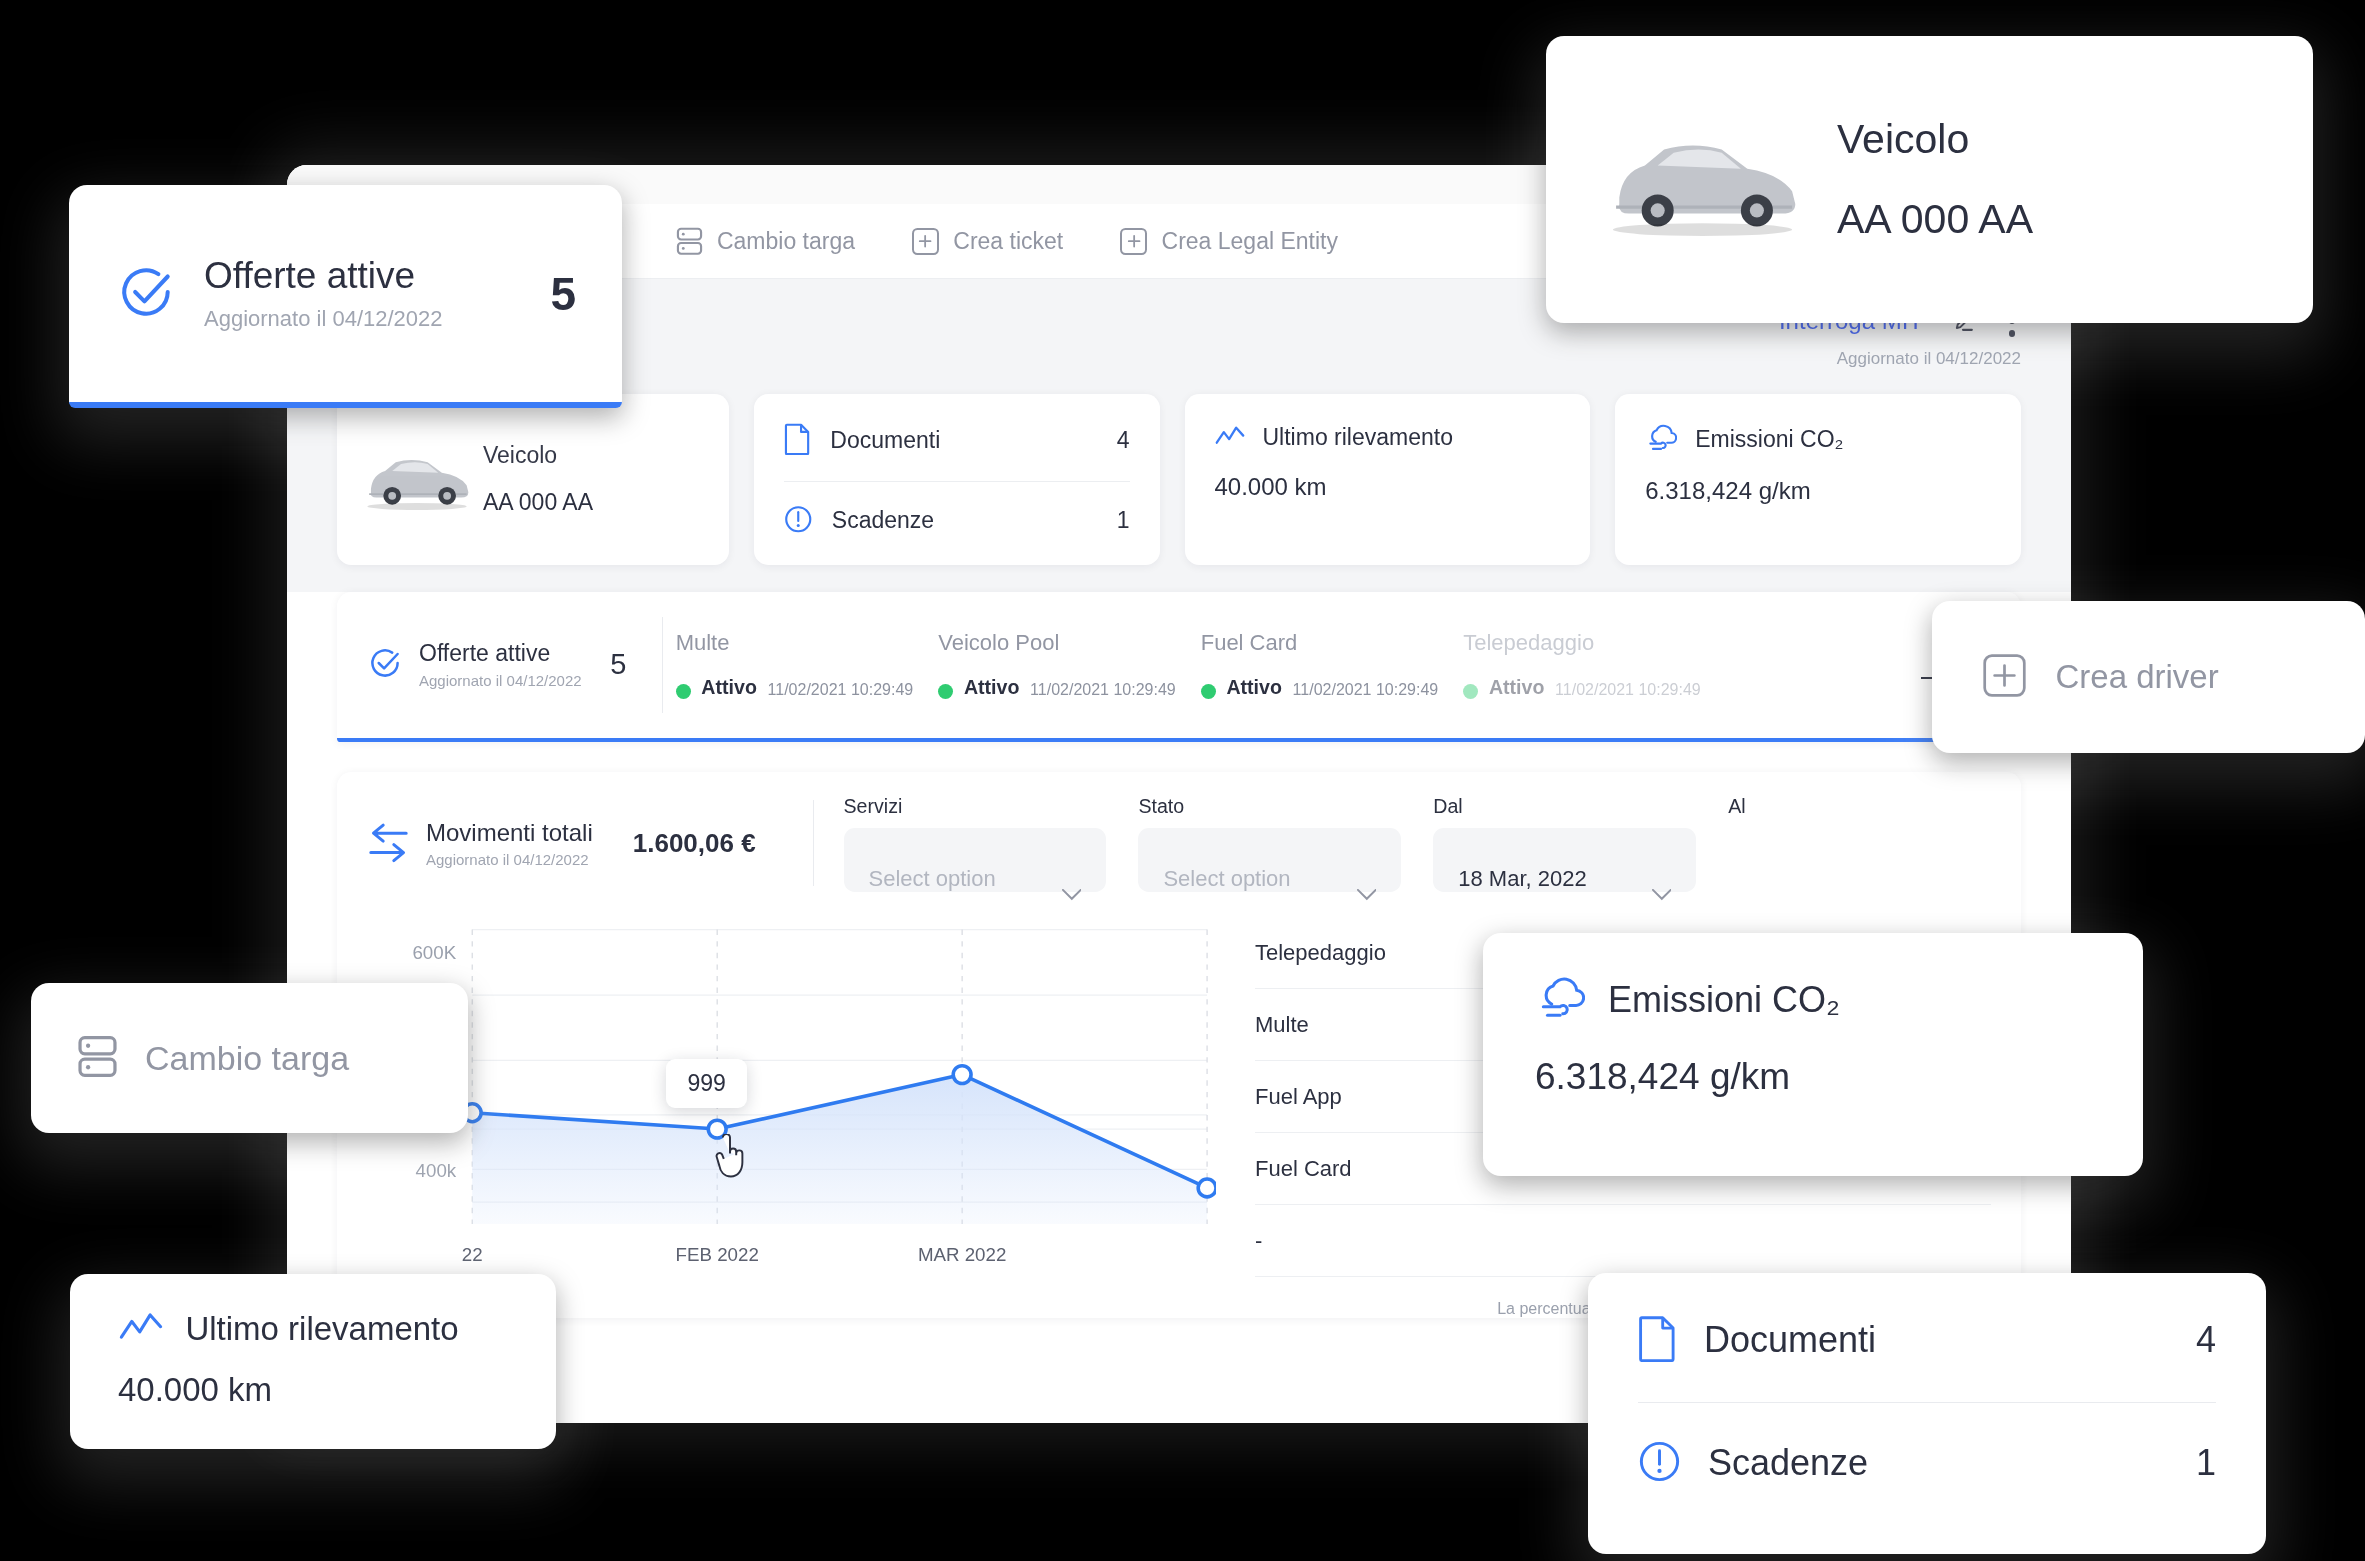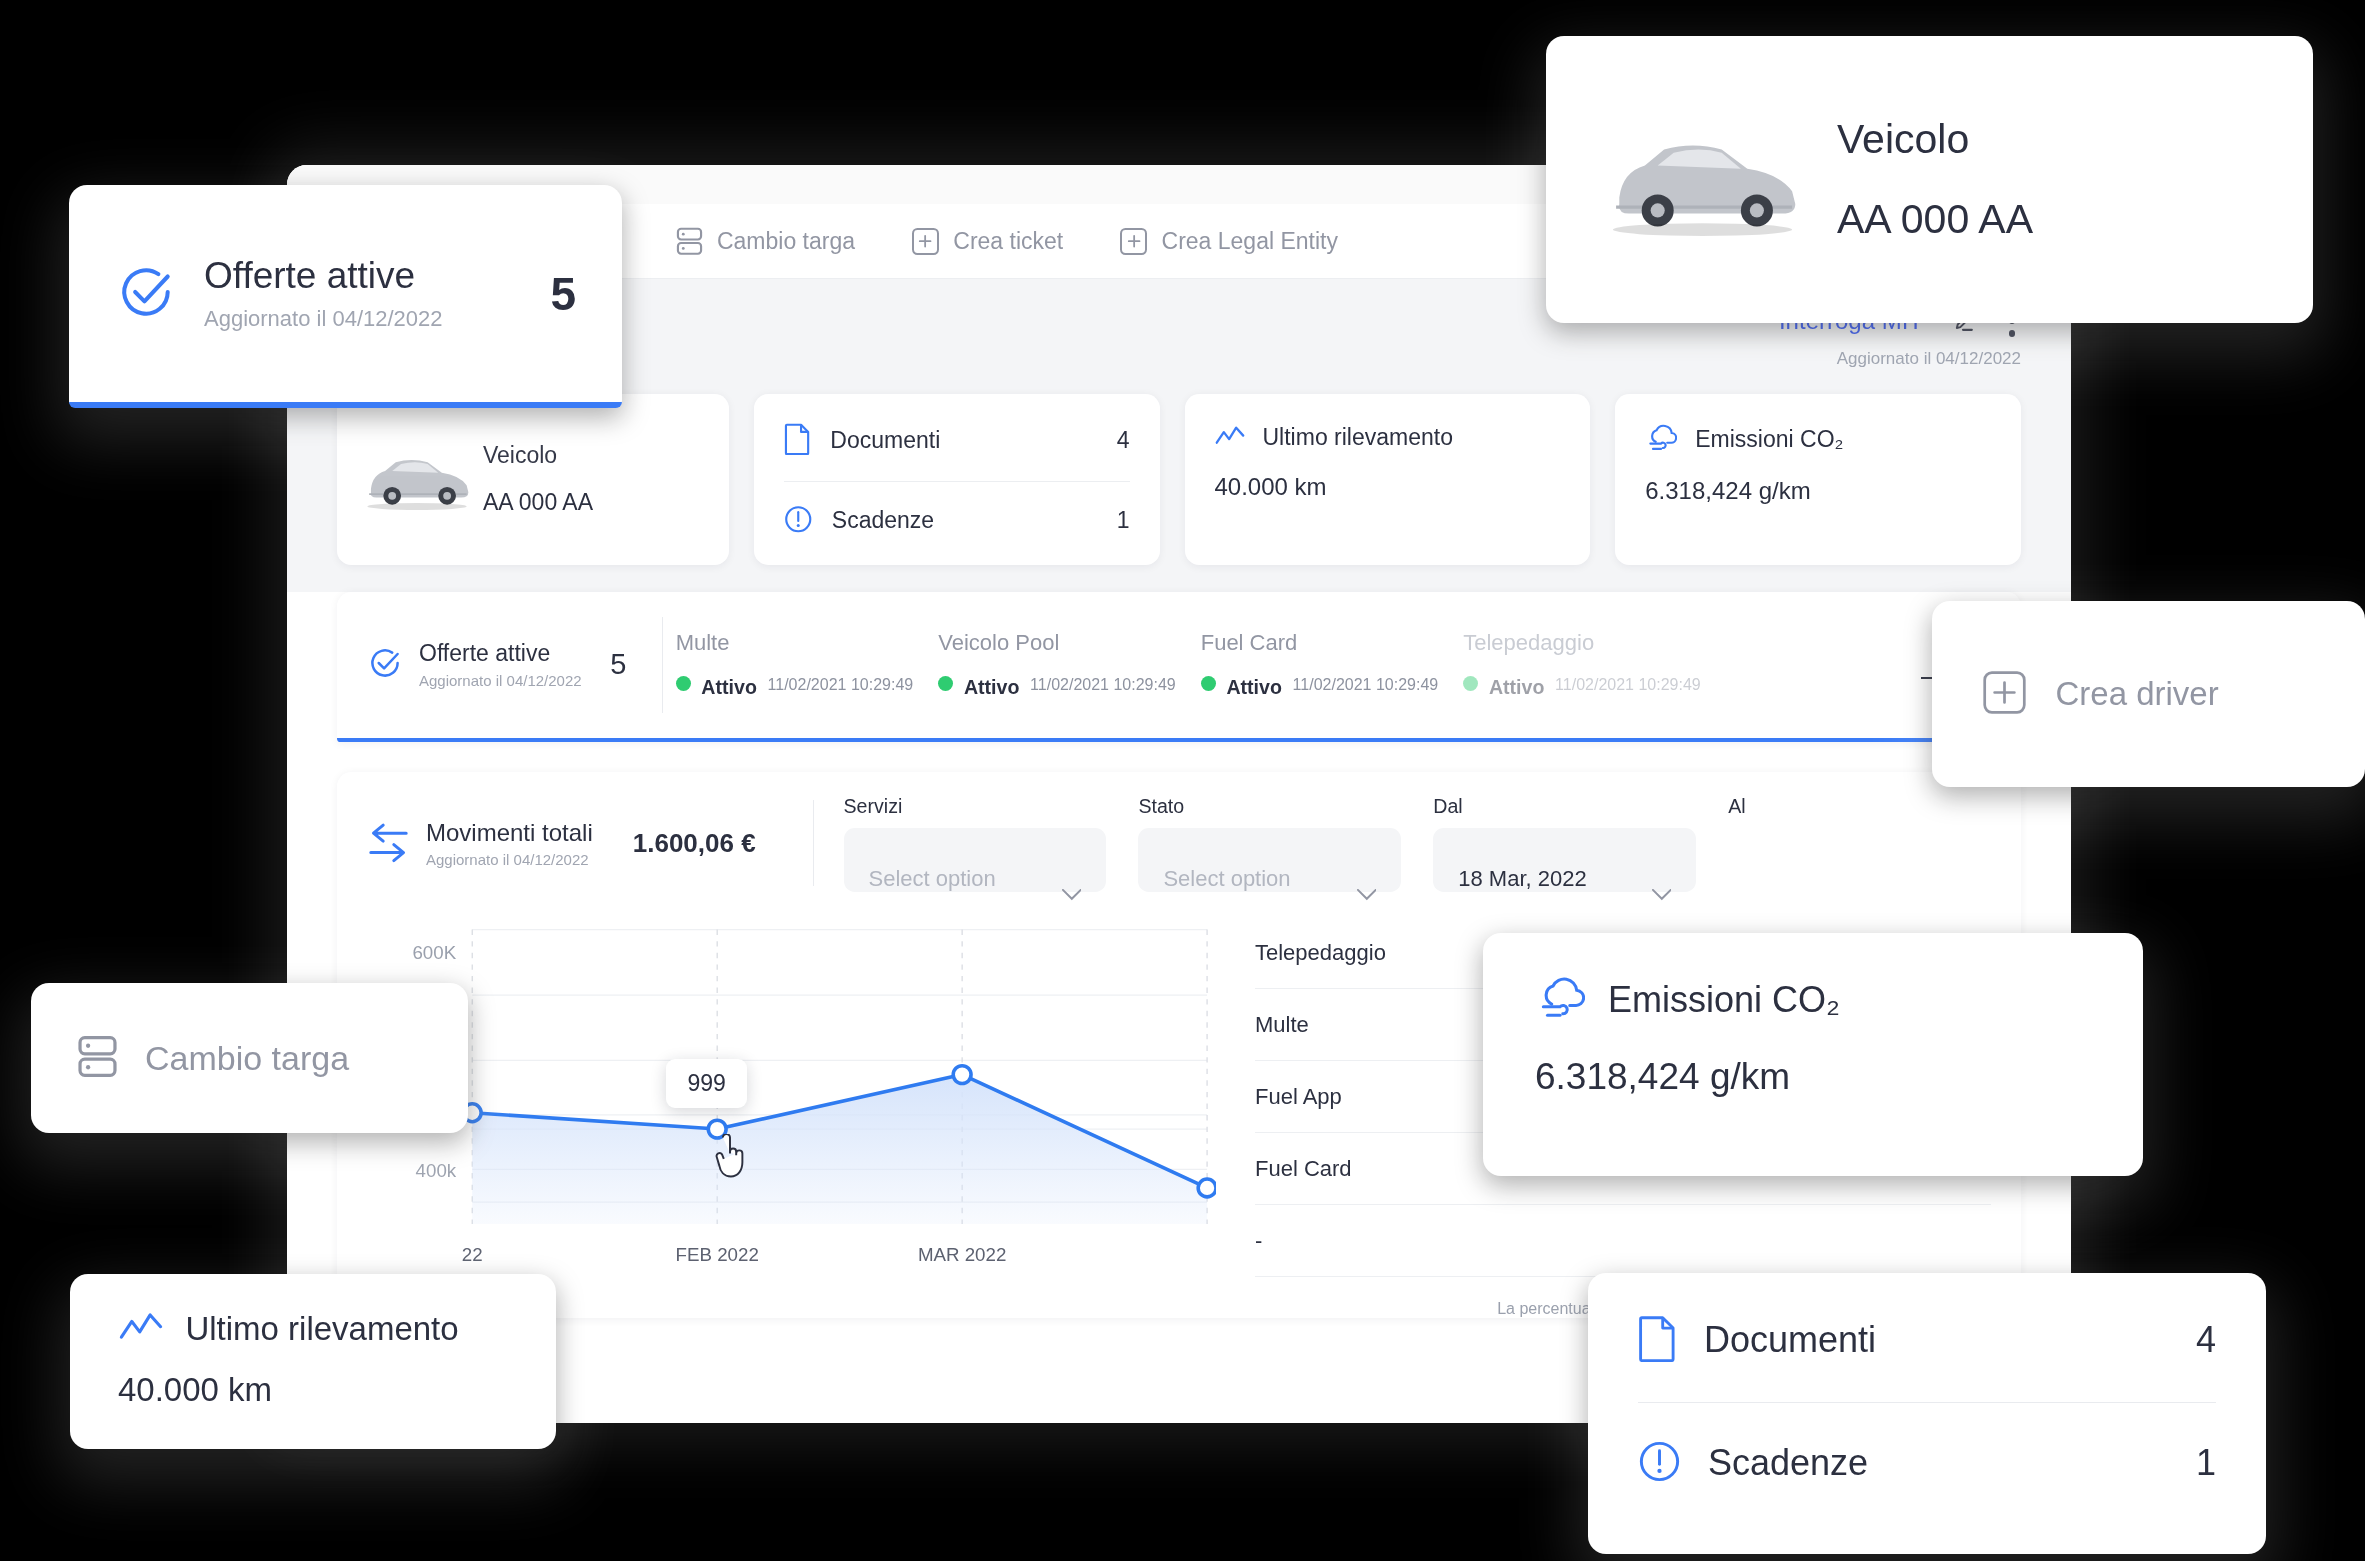--- a/index.html
+++ b/index.html
@@ -75,21 +75,21 @@
     display:flex; align-items:center; height:150px; overflow:hidden;
   }
   .svc-left { display:flex; align-items:center; gap:16px; padding:0 36px 0 30px; min-width:294px;}
   .svc-left .t1 { font-size:23px; color:#2c3040;}
   .svc-left .t2 { font-size:15px; color:#a0a5b1; margin-top:5.4px;}
   .svc-left .num { font-size:29px; color:#2c3040; margin-left:12.5px;}
   .svc-div { width:0.9px; align-self:stretch; background:#e9ebef; margin:25px 0;}
   .svc-items { display:flex; flex:1; overflow:hidden; }
   .svc-item { min-width:230px; padding:0 12.5px; }
   .svc-name { font-size:22px; color:#9296a3; margin-bottom:19.6px;}
-  .svc-state { display:flex; align-items:flex-start; gap:10.7px; }
+  .svc-state { display:flex; align-items:flex-end; gap:10.7px; }
   .dot { width:15px;height:15px;border-radius:50%;background:#2fcc71; flex:0 0 auto;}
   .svc-state .s { font-size:19.6px; color:#2c3040; font-weight:bold;}
   .svc-state .d { font-size:16px; color:#8d929f;}
   .svc-state .link { font-size:19.6px;color:#3a5cf5;}
   .svc-more { padding:0 30px; font-size:23px;color:#2c3040; border-bottom:2.7px solid #2c3040;
               align-self:center; cursor:pointer;}
 
   
   .mv-card {
     margin: 30px 50px 0 50px; background:#fff; border-radius:14.3px;
@@ -138,21 +138,21 @@
   .fc-offerte .n {font-size:46px;color:#2c3040;font-weight:bold;margin-left:auto;}
 
   .fc-veicolo { left:1546px; top:36px; width:767px; height:287px;
                 display:flex; align-items:center; padding:0 54px; gap:32px;}
   .fc-veicolo .t1{font-size:41px;color:#2c3040;line-height:1.95;}
 
   .fc-cambio { left:31px; top:983px; width:437px; height:150px;
                display:flex; align-items:center; padding:0 46px; gap:27px;}
   .fc-cambio .t{font-size:34px;color:#9296a3;}
 
-  .fc-driver { left:1932px; top:601px; width:433px; height:186px;
+  .fc-driver { left:1932px; top:601px; width:433px; height:152px;
                display:flex; align-items:center; padding:0 50px; gap:28.5px;}
   .fc-driver .t{font-size:33px;color:#9296a3;}
 
   .fc-co2 { left:1483px; top:933px; width:660px; height:243px;
             padding:43px 52px;}
   .fc-co2 .top{display:flex;align-items:center;gap:23px;}
   .fc-co2 .t1{font-size:36px;color:#2c3040;}
   .fc-co2 .t2{font-size:37px;color:#2c3040;margin-top:32px;}
 
   .fc-rilev { left:70px; top:1274px; width:486px; height:175px;

